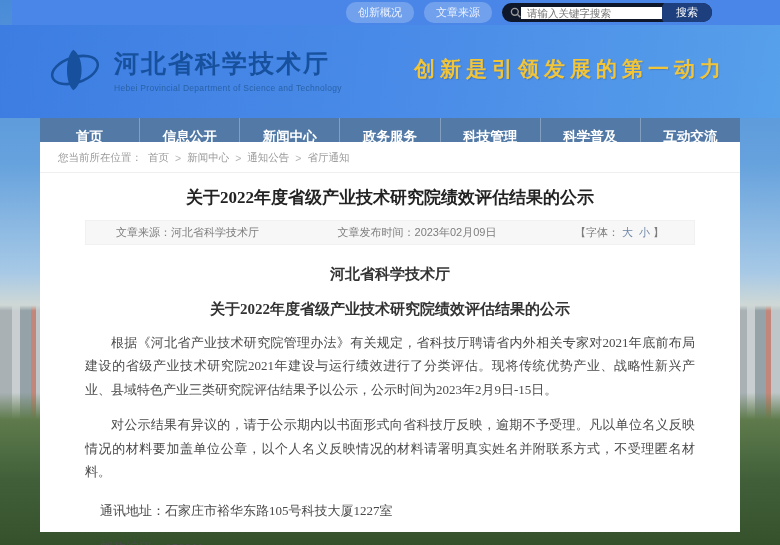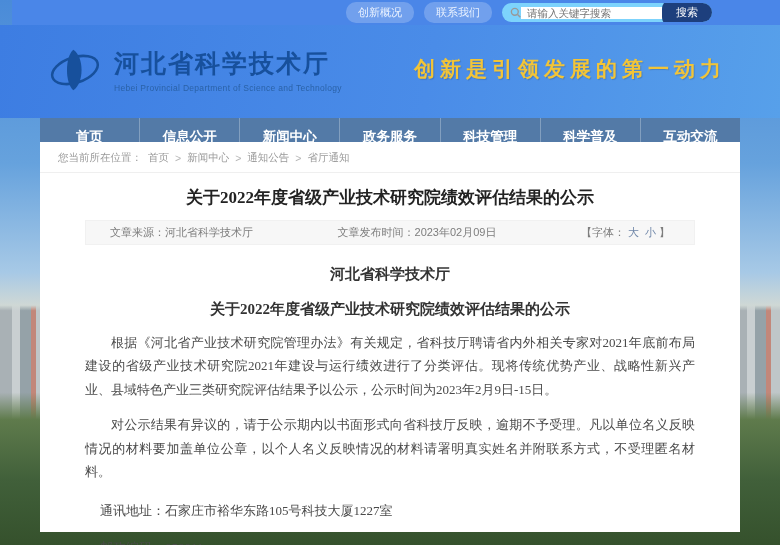--- a/index.html
+++ b/index.html
@@ -21,21 +21,21 @@
     position:absolute; top:0; left:12px; right:0; height:25px;
     background:#4a86e8; display:flex; align-items:center;
     justify-content:flex-end; padding-right:68px; gap:10px;
   }
   .top-pill {
     font-size:11px; color:#eaf2ff; background:rgba(255,255,255,0.22);
     border:none; border-radius:10px; padding:3px 12px; cursor:pointer;
     font-family:"Liberation Sans",sans-serif;
   }
   .search-wrap {
-    display:flex; align-items:center; background:#7dd3fc; border-radius:10px;
+    display:flex; align-items:center; background:#0f172a; border-radius:10px;
     height:19px; width:210px; padding-left:8px; overflow:hidden;
   }
   .search-wrap svg { flex:0 0 auto; }
   .search-input {
     border:none; outline:none; flex:1; font-size:10.5px; color:#666;
     padding:0 6px; min-width:0; font-family:"Liberation Sans",sans-serif;
   }
   .search-btn {
     flex:0 0 auto; background:#1d3f7d; color:#fff; border:none;
     border-radius:10px; height:28px; padding:0 14px; font-size:11px; cursor:pointer;
@@ -79,21 +79,21 @@
   }
   .crumb-link { color:#9a9a9a; cursor:pointer; text-decoration:none; }
   .crumb-sep { color:#b5b5b5; }
   .page-title {
     text-align:center; font-family:"Liberation Serif",serif; font-weight:bold;
     font-size:17px; color:#222; margin-top:13px;
   }
   .meta-row {
     margin:11px 45px 0; background:#f7f7f7; border:1px solid #f1f1f1;
     height:25px; display:flex; align-items:center; justify-content:space-between;
-    font-size:11px; color:#7d7d7d; padding:0 24px;
+    font-size:11px; color:#7d7d7d; padding:0 30px;
   }
   .font-ctl { color:#7d7d7d; }
   .font-btn { cursor:pointer; color:#6f86a8; padding:0 3px; }
   .doc-org {
     text-align:center; font-family:"Liberation Serif",serif; font-weight:bold;
     font-size:15px; color:#333; margin-top:20px;
   }
   .doc-title {
     text-align:center; font-family:"Liberation Serif",serif; font-weight:bold;
     font-size:15px; color:#333; margin-top:16px;
@@ -107,21 +107,21 @@
     font-size:13px; color:#4a4a4a;
   }
 </style>
 </head>
 <body>
 
 <div class="city-bg"></div>
 
 <div class="topbar">
   <button class="top-pill">创新概况</button>
-  <button class="top-pill">联系我们</button>
+  <button class="top-pill">文章来源</button>
   <div class="search-wrap">
     <svg width="11" height="11" viewBox="0 0 16 16">
       <circle cx="7" cy="7" r="5" fill="none" stroke="#999" stroke-width="2"></circle>
       <line x1="11" y1="11" x2="15" y2="15" stroke="#999" stroke-width="2"></line>
     </svg>
     <input class="search-input" type="text" placeholder="请输入关键字搜索" style="">
     <button class="search-btn">搜索</button>
   </div>
 </div>
 

